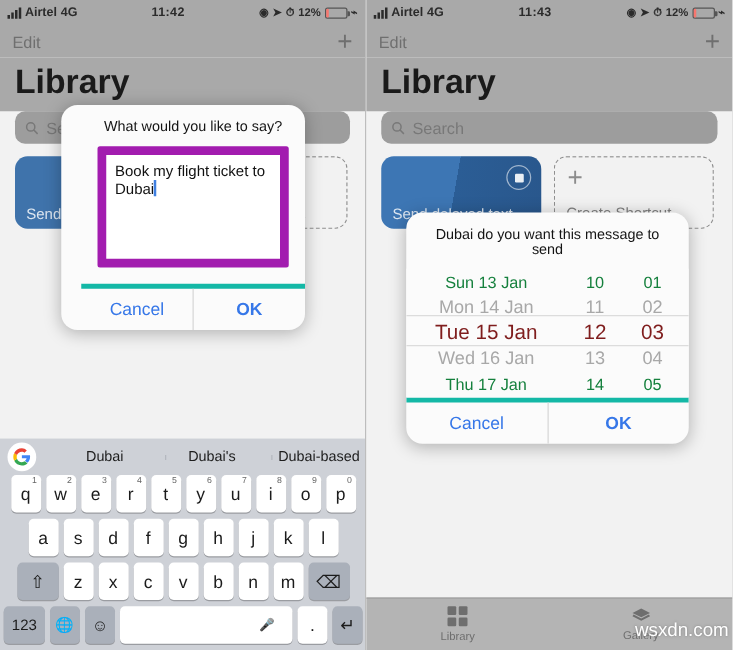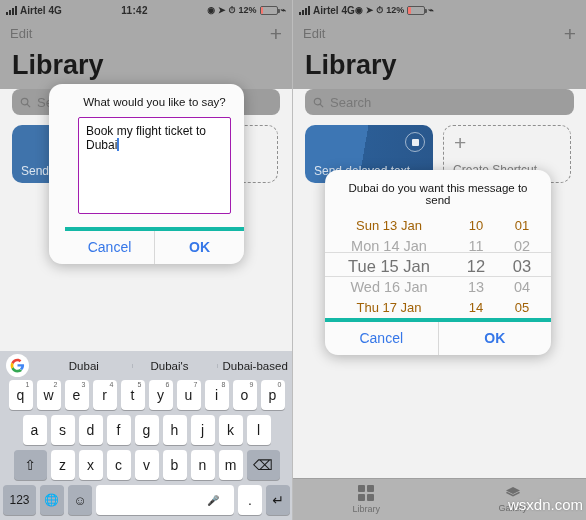--- a/index.html
+++ b/index.html
@@ -65,35 +65,35 @@
     box-shadow: 0 2px 14px rgba(0,0,0,.28); overflow: hidden;
   }
   .dialog-title { text-align: center; font-size: 11.5px; color: #141414;
                   padding: 12px 14px 9px; font-weight: 500; }
   .dialog-buttons { display: flex; border-top: 4px solid #14b8a6; }
   .dialog-buttons .btn { flex: 1; text-align: center; font-size: 14px;
                          color: #3677e8; padding: 8px 0 9px; }
   .dialog-buttons .btn + .btn { border-left: 1px solid #d8d8d8; font-weight: bold; }
 
   .textbox { margin: 0 13px 13px; height: 97px; background: #fff;
-             border: 1px solid #a21caf; border-radius: 2px; padding: 6px 7px;
+             border: 7px solid #a21caf; border-radius: 2px; padding: 6px 7px;
              font-size: 12px; color: #111; position: relative; }
   .caret { display:inline-block; width:1.5px; height:13px; background:#3f7fe0;
            vertical-align:-2px; margin-left: 0px; }
 
   
   .picker { position: relative; height: 103px; margin: 0 0 0; background: #fbfbfb; }
   .picker-rows { height: 100%; display: flex; flex-direction: column; }
   .prow { flex: 1; display: flex; align-items: center; font-size: 14px; }
   .prow .c1 { width: 128px; text-align: center; }
   .prow .c2 { width: 46px; text-align: center; }
   .prow .c3 { width: 46px; text-align: center; }
-  .prow.far { color: #a16207; font-size: 13px; align-items: center; }
+  .prow.far { color: #15803d; font-size: 13px; align-items: center; }
   .prow.near { color: #a8a8a8; font-size: 14.5px; }
-  .prow.sel { color: #737373; font-size: 16.5px; font-weight: 500; }
+  .prow.sel { color: #7f1d1d; font-size: 16.5px; font-weight: 500; }
   .picker-band { position: absolute; left: 0; right: 0; top: 37px; height: 25px;
                  border-top: 1px solid #dcdcdc; border-bottom: 1px solid #dcdcdc;
                  pointer-events: none; }
 
   
   .keyboard { position: absolute; left: 0; bottom: 0; width: 293px; background: #ced1d7; }
   .sugg { height: 29px; display: flex; align-items: center; background: #ced1d7; gap: 10px; }
   .glogo { width: 23px; height: 23px; border-radius: 50%; background: #fff;
            margin: 0 7px 0 6px; display: flex; align-items: center; justify-content: center;
            font-size: 14px; font-weight: bold; font-family: "DejaVu Sans", sans-serif; }
@@ -266,20 +266,21 @@
       <div class="sb-left">
         <span class="bars">
             <i></i>
             <i></i>
             <i></i>
             <i></i>
           </span>
         <span>Airtel</span>
         <span>4G</span>
       </div>
+      <div class="sb-center">11:43</div>
       <div class="sb-right">
         <span style="font-size:9px">◉</span>
         <span style="font-size:9px">➤</span>
         <span style="font-size:9px">⏱</span>
         <span style="font-size:9px">12%</span>
         <span class="batt">
             <b style="width:14%"></b>
           </span>
         <span style="font-size:9px">⌁</span>
       </div>

